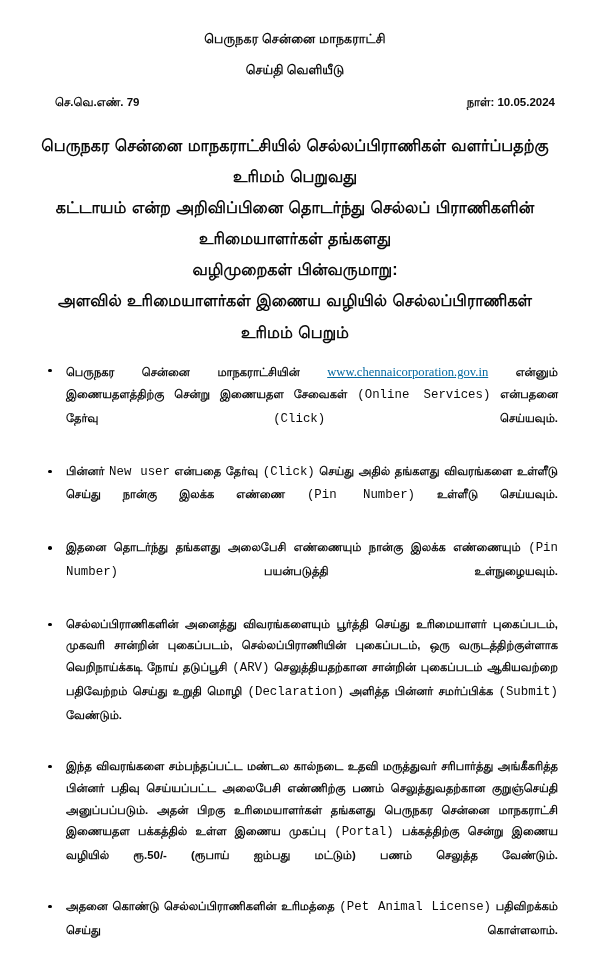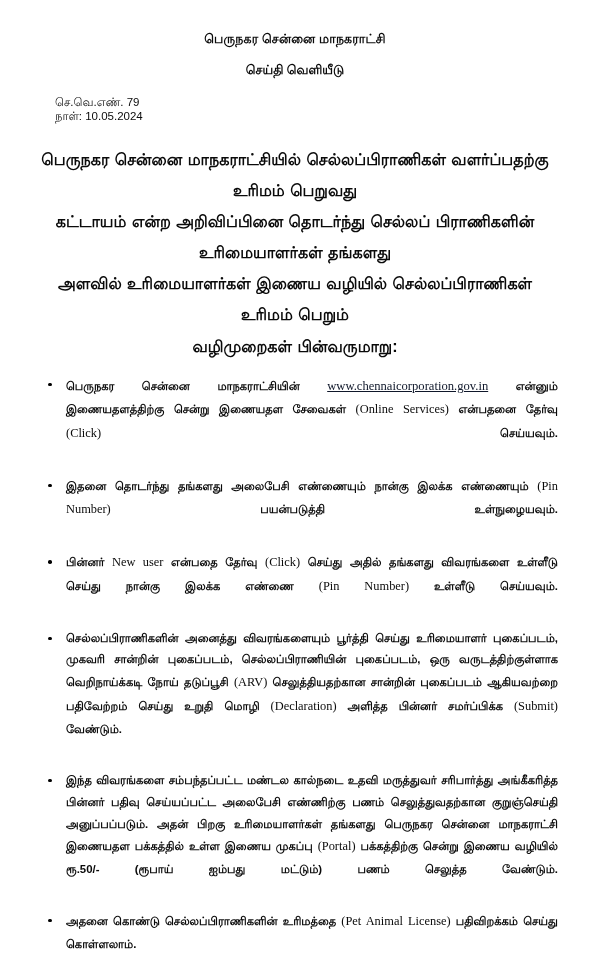--- a/index.html
+++ b/index.html
@@ -42,22 +42,21 @@
     margin: 12px;
   }
 
   .meta-row {
     display: flex;
     justify-content: space-between;
     align-items: baseline;
     margin: 16px 0 0 0;
     padding: 0 15px 0 35px;
     font-size: 11.5px;
-    font-weight: normal;
-    flex-direction: column;
+    font-weight: bold;
   }
   .meta-left { white-space: nowrap; }
   .meta-right { white-space: nowrap; }
 
   
   .intro {
     margin: 20px 18px 0 18px;
     text-align: center;
     font-weight: bold;
     font-size: 16px;
@@ -94,29 +93,29 @@
     background: #000;
   }
   
   ul.steps > li::after {
     content: "";
     display: inline-block;
     width: 100%;
   }
 
   .en {
-    font-family: Liberation Serif, serif;
+    font-family: Liberation Mono, monospace;
     font-weight: normal;
     font-size: 12.4px;
   }
   .link {
     font-family: "Liberation Serif", "DejaVu Serif", serif;
     font-weight: normal;
     font-size: 12.6px;
-    color: #0f172a;
+    color: #0369a1;
     text-decoration: underline;
   }
 </style>
 </head>
 <body>
 
 <div class="page">
 
   <div class="title-block">
     <div class="doc-title">பெருநகர சென்னை மாநகராட்சி</div>
@@ -124,37 +123,37 @@
   </div>
 
   <div class="meta-row">
     <div class="meta-left">செ.வெ.எண். 79</div>
     <div class="meta-right">நாள்: 10.05.2024</div>
   </div>
 
   <div class="intro">
     <span class="ln">பெருநகர சென்னை மாநகராட்சியில் செல்லப்பிராணிகள் வளர்ப்பதற்கு  உரிமம் பெறுவது</span>
     <span class="ln">கட்டாயம் என்ற அறிவிப்பினை தொடர்ந்து செல்லப் பிராணிகளின் உரிமையாளர்கள் தங்களது</span>
+    <span class="ln">வழிமுறைகள் பின்வருமாறு:</span>
     <span class="ln">அளவில் உரிமையாளர்கள்  இணைய வழியில்  செல்லப்பிராணிகள் உரிமம் பெறும்</span>
-    <span class="ln">வழிமுறைகள் பின்வருமாறு:</span>
   </div>
 
   <ul class="steps">
 
     <li>
       <span>பெருநகர சென்னை மாநகராட்சியின் </span><a class="link" href="#">www.chennaicorporation.gov.in</a><span> என்னும் இணையதளத்திற்கு சென்று இணையதள  சேவைகள் </span><span class="en">(Online Services)</span><span> என்பதனை தேர்வு </span><span class="en">(Click)</span><span> செய்யவும்.</span>
     </li>
 
 
     <li>
-      <span>இதனை தொடர்ந்து தங்களது அலைபேசி எண்ணையும்  நான்கு இலக்க  எண்ணையும் </span><span class="en">(Pin Number)</span><span> பயன்படுத்தி உள்நுழையவும்.</span>
+      <span>பின்னர் </span><span class="en">New user</span><span> என்பதை தேர்வு </span><span class="en">(Click)</span><span> செய்து  அதில் தங்களது விவரங்களை உள்ளீடு செய்து நான்கு இலக்க எண்ணை </span><span class="en">(Pin Number)</span><span> உள்ளீடு செய்யவும்.</span>
     </li>
 
     <li>
-      <span>பின்னர் </span><span class="en">New user</span><span> என்பதை தேர்வு </span><span class="en">(Click)</span><span> செய்து  அதில் தங்களது விவரங்களை உள்ளீடு செய்து நான்கு இலக்க எண்ணை </span><span class="en">(Pin Number)</span><span> உள்ளீடு செய்யவும்.</span>
+      <span>இதனை தொடர்ந்து தங்களது அலைபேசி எண்ணையும்  நான்கு இலக்க  எண்ணையும் </span><span class="en">(Pin Number)</span><span> பயன்படுத்தி உள்நுழையவும்.</span>
     </li>
 
 
     <li>
       <span>செல்லப்பிராணிகளின் அனைத்து விவரங்களையும் பூர்த்தி செய்து உரிமையாளர் புகைப்படம், முகவரி சான்றின் புகைப்படம், செல்லப்பிராணியின்  புகைப்படம், ஒரு வருடத்திற்குள்ளாக வெறிநாய்க்கடி நோய் தடுப்பூசி  </span><span class="en">(ARV)</span><span> செலுத்தியதற்கான சான்றின் புகைப்படம் ஆகியவற்றை பதிவேற்றம் செய்து உறுதி மொழி </span><span class="en">(Declaration)</span><span> அளித்த பின்னர் சமர்ப்பிக்க </span><span class="en">(Submit)</span><span> வேண்டும்.</span>
     </li>
 
     <li>
       <span>இந்த விவரங்களை சம்பந்தப்பட்ட மண்டல  கால்நடை உதவி மருத்துவர் சரிபார்த்து அங்கீகரித்த பின்னர் பதிவு செய்யப்பட்ட அலைபேசி எண்ணிற்கு  பணம் செலுத்துவதற்கான குறுஞ்செய்தி அனுப்பப்படும்.  அதன் பிறகு  உரிமையாளர்கள் தங்களது பெருநகர சென்னை மாநகராட்சி இணையதள பக்கத்தில் உள்ள  இணைய முகப்பு </span><span class="en">(Portal)</span><span> பக்கத்திற்கு சென்று இணைய வழியில் ரூ.50/- (ரூபாய் ஐம்பது மட்டும்) பணம் செலுத்த வேண்டும்.</span>
     </li>

